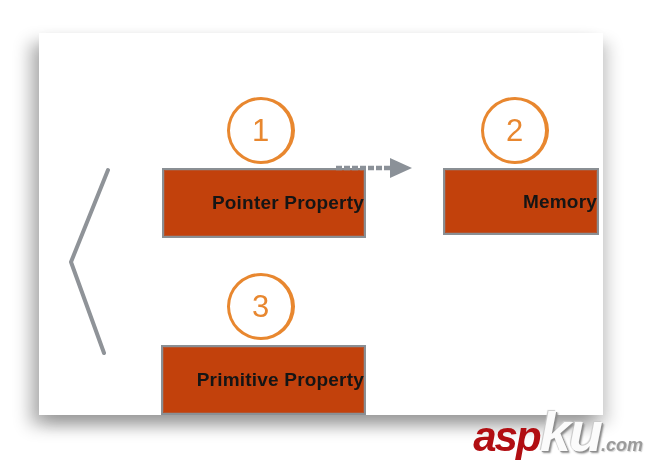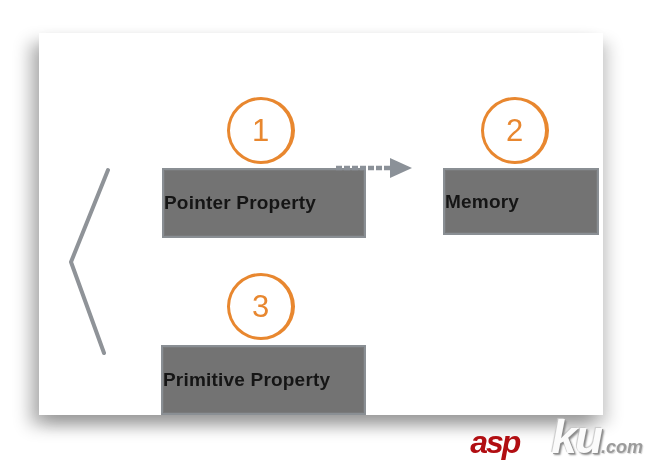--- a/index.html
+++ b/index.html
@@ -40,25 +40,25 @@
     font-weight: 400;
     background: transparent;
     box-sizing: content-box;
   }
   .circle-1 { left: 188px; top: 64px; }
   .circle-2 { left: 442px; top: 64px; }
   .circle-3 { left: 188px; top: 240px; }
 
   .pbox {
     position: absolute;
-    background: #737373;
+    background: #c2410c;
     border: 2px solid var(--box_border_gray, #8A8F94);
     display: flex;
     align-items: center;
-    justify-content: flex-start;
+    justify-content: flex-end;
     font-weight: bold;
     color: var(--text_black, #151515);
     font-size: 19px;
     letter-spacing: 0.2px;
     box-shadow: inset 0 0 0 1px rgba(138,143,148,0.25);
   }
   .box-pointer   { left: 123px; top: 135px; width: 200px; height: 66px; }
   .box-memory    { left: 404px; top: 135px; width: 152px; height: 63px; }
   .box-primitive { left: 122px; top: 312px; width: 201px; height: 66px; }
 
@@ -78,29 +78,28 @@
     text-align: right;
     line-height: 1;
   }
   .brand {
     font-style: italic;
     font-weight: bold;
     white-space: nowrap;
   }
   .brand .asp {
     color: var(--brand_red, #B10E12);
-    font-size: 32px;
+    font-size: 42px;
     letter-spacing: -2px;
   }
   .brand .ku {
     color: #fbfbfb;
-    font-size: 46px;
+    font-size: 56px;
     letter-spacing: -2px;
     text-shadow: 2px 2px 2px #8d8d8d, -1px -1px 1px #c9c9c9, 1px 1px 0 #9a9a9a;
-    margin-left: 32px;
   }
   .brand .tld {
     color: #9b9b9b;
     font-size: 18px;
     text-shadow: 1px 1px 1px #d5d5d5;
     margin-top: 11px;
   }
   .tagline {
     margin-top: -6px;
     color: var(--tagline_red, #C5262B);

